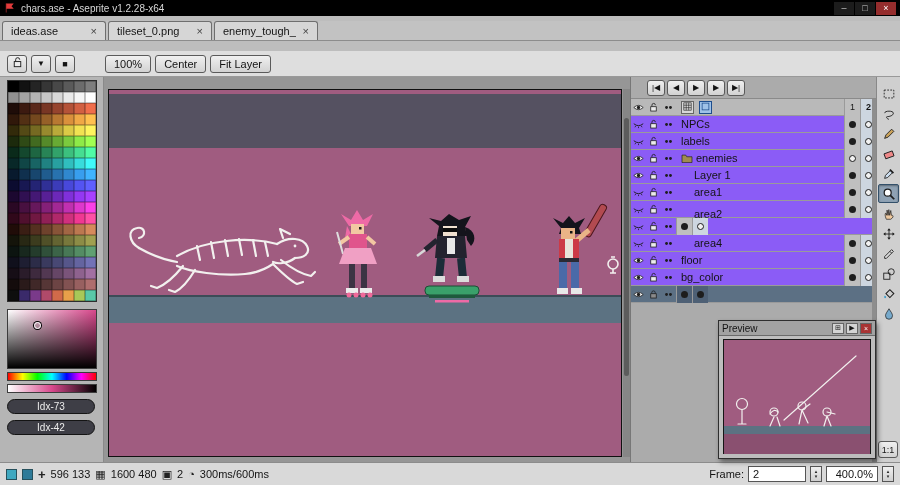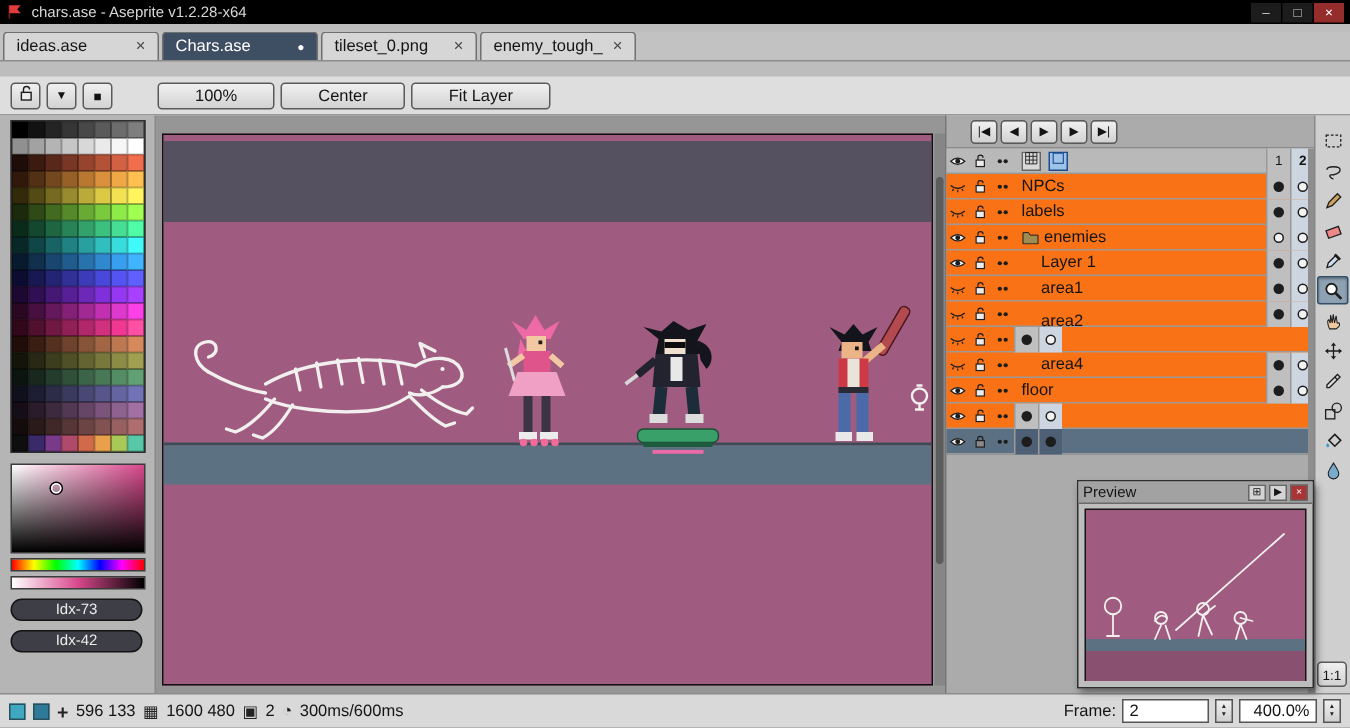--- a/index.html
+++ b/index.html
@@ -29,21 +29,21 @@
   .tab { display:inline-flex; align-items:center; gap:6px; padding:0 8px; height:19px;
     background:#d6d6d6; border:1px solid #6f6f6f; border-bottom:none; border-radius:3px 3px 0 0; min-width:104px; }
   .tab.active { background:#3e4f63; color:#fff; }
   .tab-close { margin-left:auto; font-size:11px; line-height:1; color:#444; }
   .tab.active .tab-dot { margin-left:auto; color:#fff; font-size:8px; }
 
   
   .contextbar { position:absolute; top:51px; left:0; right:0; height:26px; background:#dedede;
     border-bottom:1px solid #999; display:flex; align-items:center; gap:4px; padding:0 7px; }
   .btn { background:linear-gradient(#f0f0f0,#d2d2d2); border:1px solid #5a5a5a; border-radius:3px;
-    height:18px; padding:0 24px; display:inline-flex; align-items:center; justify-content:center; font-size:11px; }
+    height:18px; padding:0 8px; display:inline-flex; align-items:center; justify-content:center; font-size:11px; }
   .icon-btn { width:20px; padding:0; }
   .icon-btn svg { width:13px; height:13px; }
   .ctx-gap { width:22px; }
 
   
   .colorbar { position:absolute; left:0; top:77px; width:104px; bottom:23px; background:#b5b5b5;
     border-right:1px solid #8a8a8a; padding:3px 0 0 7px; }
   .palette-grid { display:grid; grid-template-columns:repeat(8,11px); grid-auto-rows:11px;
     width:90px; background:#2e2e2e; border:1px solid #2e2e2e; }
   .swatch { width:11px; height:11px; box-shadow:inset 0 0 0 0.5px rgba(0,0,0,.45); }
@@ -65,21 +65,21 @@
     border:1px solid #101010; overflow:hidden; }
   .canvas svg { display:block; }
   .vscroll { position:absolute; right:0; top:12px; width:7px; height:368px; background:#868686; }
   .vscroll .thumb { position:absolute; top:8%; height:70%; left:1px; right:1px; background:#5c5c5c; border-radius:3px; }
 
   
   .timeline { position:absolute; right:24px; top:77px; width:246px; bottom:23px; background:#ababab; border-left:1px solid #777; }
   .tl-nav { height:21px; display:flex; align-items:center; gap:2px; padding:2px 2px 2px 16px; }
   .tl-nav .btn { width:18px; padding:0; font-size:8px; height:16px; }
   .tl-rows { border-top:1px solid #8a8a8a; }
-  .tl-row { display:flex; align-items:center; height:17px; border-bottom:1px solid #9a9a9a; background:#f97316; }
+  .tl-row { display:flex; align-items:center; height:17px; border-bottom:1px solid #9a9a9a; background:#8b5cf6; }
   .tl-row.header { background:#b9b9b9; }
   .tl-row.selected { background:#5c7084; color:#fff; }
   .tl-cell-icon { width:15px; height:15px; display:flex; align-items:center; justify-content:center; flex:0 0 auto; }
   .tl-cell-icon svg { width:11px; height:11px; }
   .mini-btn { width:13px; height:13px; display:flex; align-items:center; justify-content:center;
     border:1px solid #666; background:#d8d8d8; margin-right:2px; }
   .mini-btn.selected { background:#9fc2e8; border-color:#1d4d8d; }
   .mini-btn svg { width:9px; height:9px; }
   .tl-name { flex:1 1 auto; display:flex; align-items:center; gap:3px; padding-left:5px;
     overflow:hidden; white-space:nowrap; font-size:11px; }
@@ -148,24 +148,20 @@
       <span class="win-btn">□</span>
       <span class="win-btn close">×</span>
     </span>
   </div>
 
 
   <div class="tabbar">
     <span class="tab">
       <span>ideas.ase</span>
       <span class="tab-close">×</span>
-    </span>
-    <span class="tab active">
-      <span>Chars.ase</span>
-      <span class="tab-dot">●</span>
     </span>
     <span class="tab">
       <span>tileset_0.png</span>
       <span class="tab-close">×</span>
     </span>
     <span class="tab">
       <span>enemy_tough_</span>
       <span class="tab-close">×</span>
     </span>
   </div>
@@ -790,20 +786,23 @@
               <path d="M4 6V4a2.2 2.2 0 0 1 4.4 0" fill="none" stroke="#1d1d1d"></path>
               <rect x="2.5" y="6" width="7" height="5.5" fill="#ececec" stroke="#1d1d1d"></rect>
             </svg>
           </span>
           <span class="tl-cell-icon">
             <svg viewBox="0 0 14 8">
               <circle cx="4.5" cy="4" r="1.8" fill="#1d1d1d"></circle>
               <circle cx="9.5" cy="4" r="1.8" fill="#1d1d1d"></circle>
             </svg>
           </span>
+          <span class="tl-name" style="padding-left: 5px;">
+            <span>bg_color</span>
+          </span>
           <span class="tl-cels">
             <span class="cel">
               <span class="celdot filled"></span>
             </span>
             <span class="cel current-col">
               <span class="celdot empty"></span>
             </span>
           </span>
         </div>
         <div class="tl-row selected">

